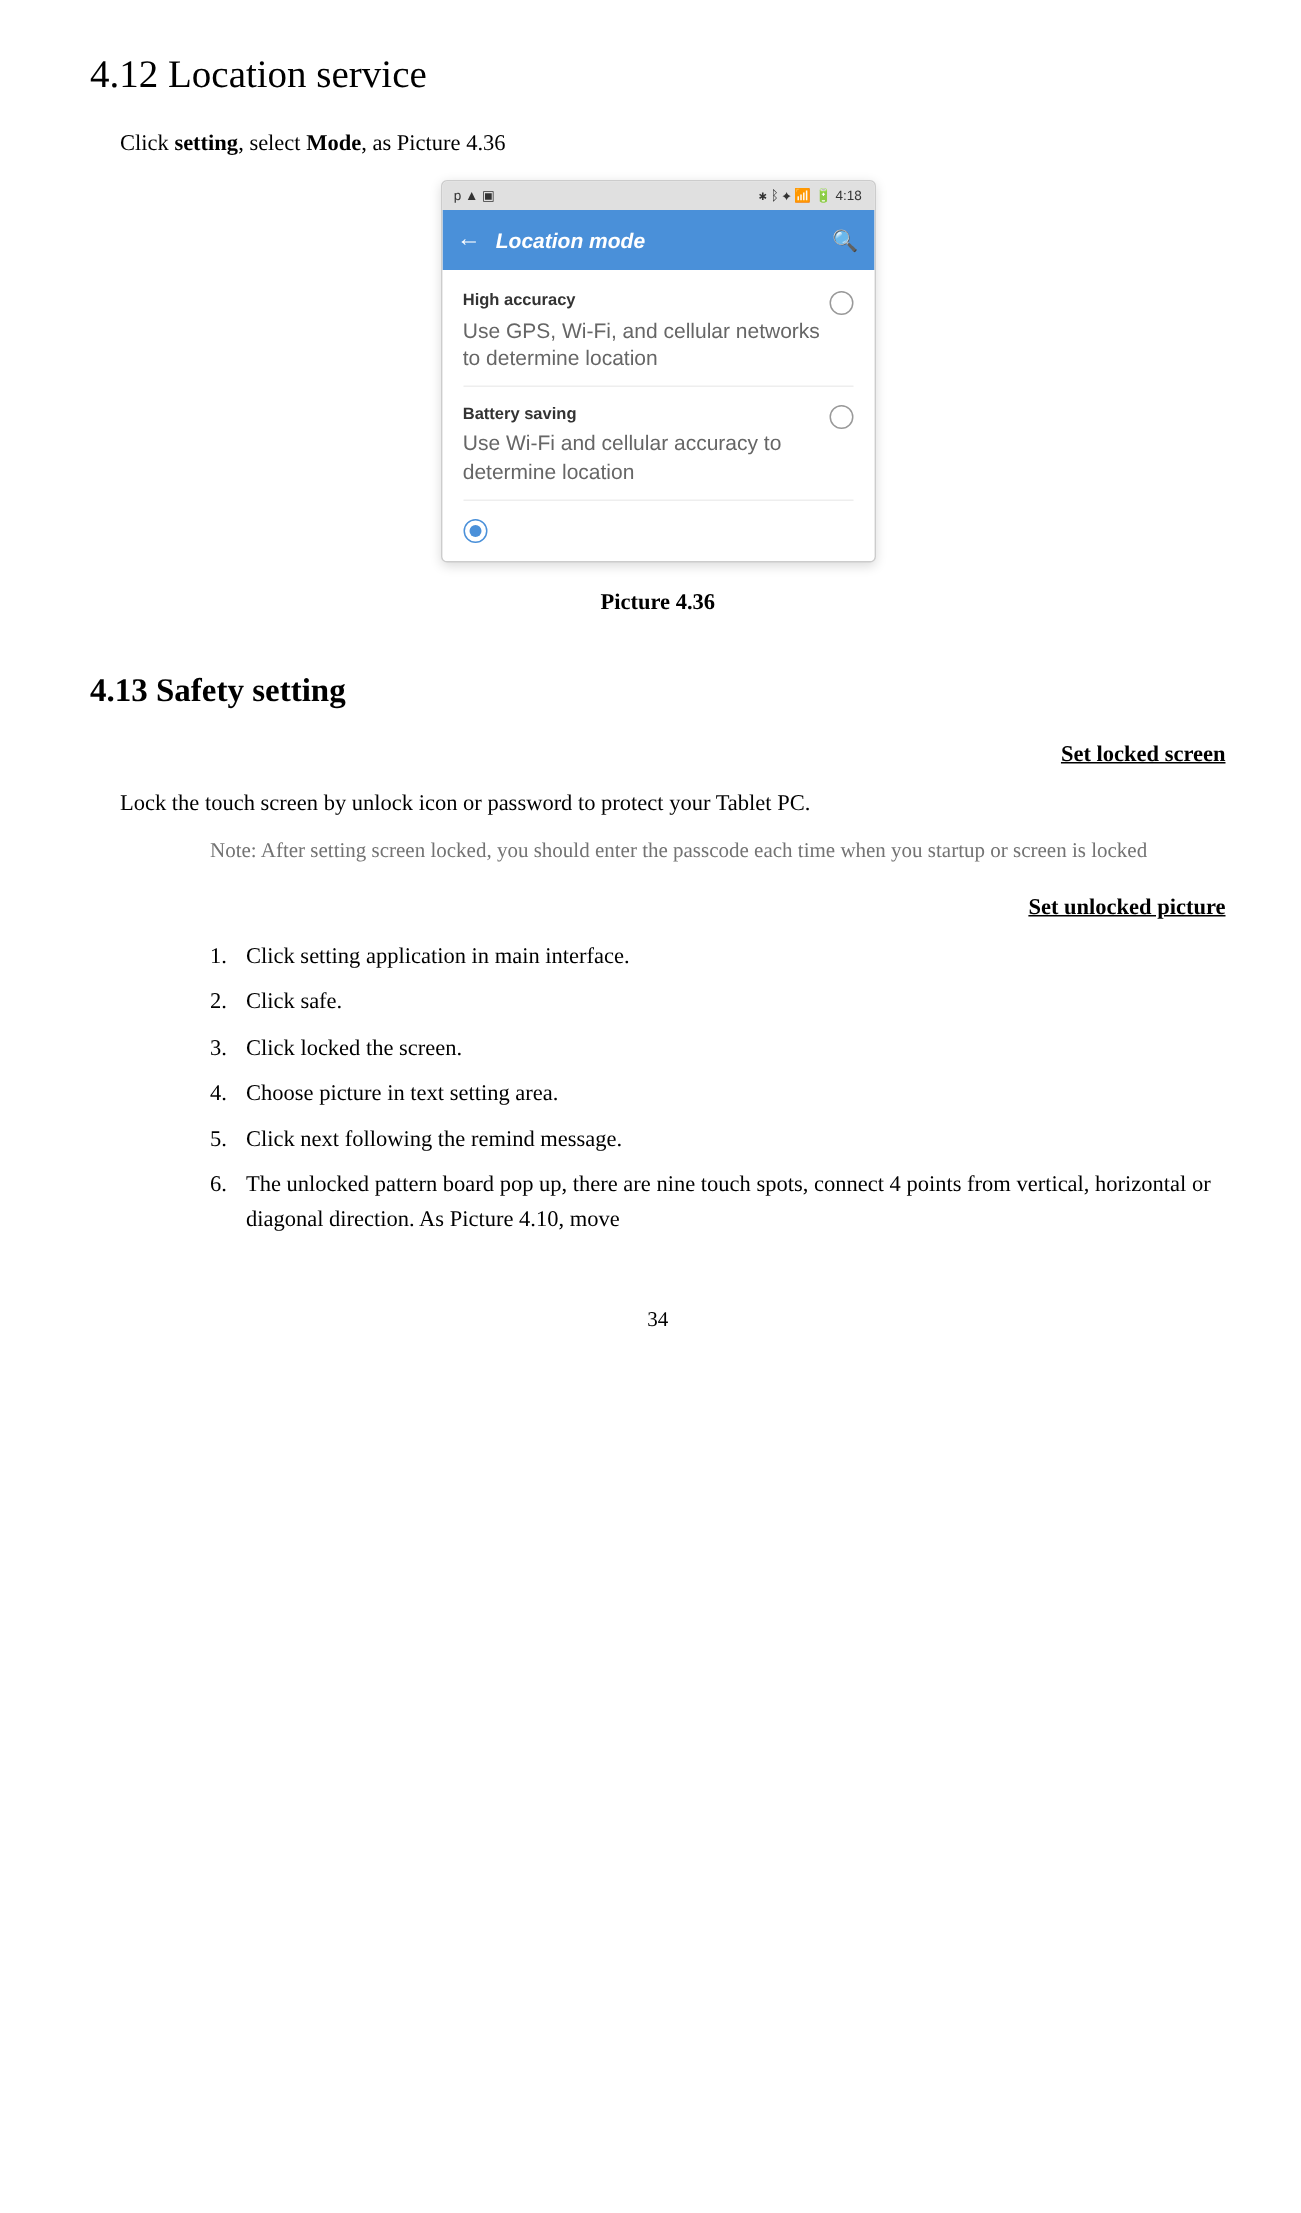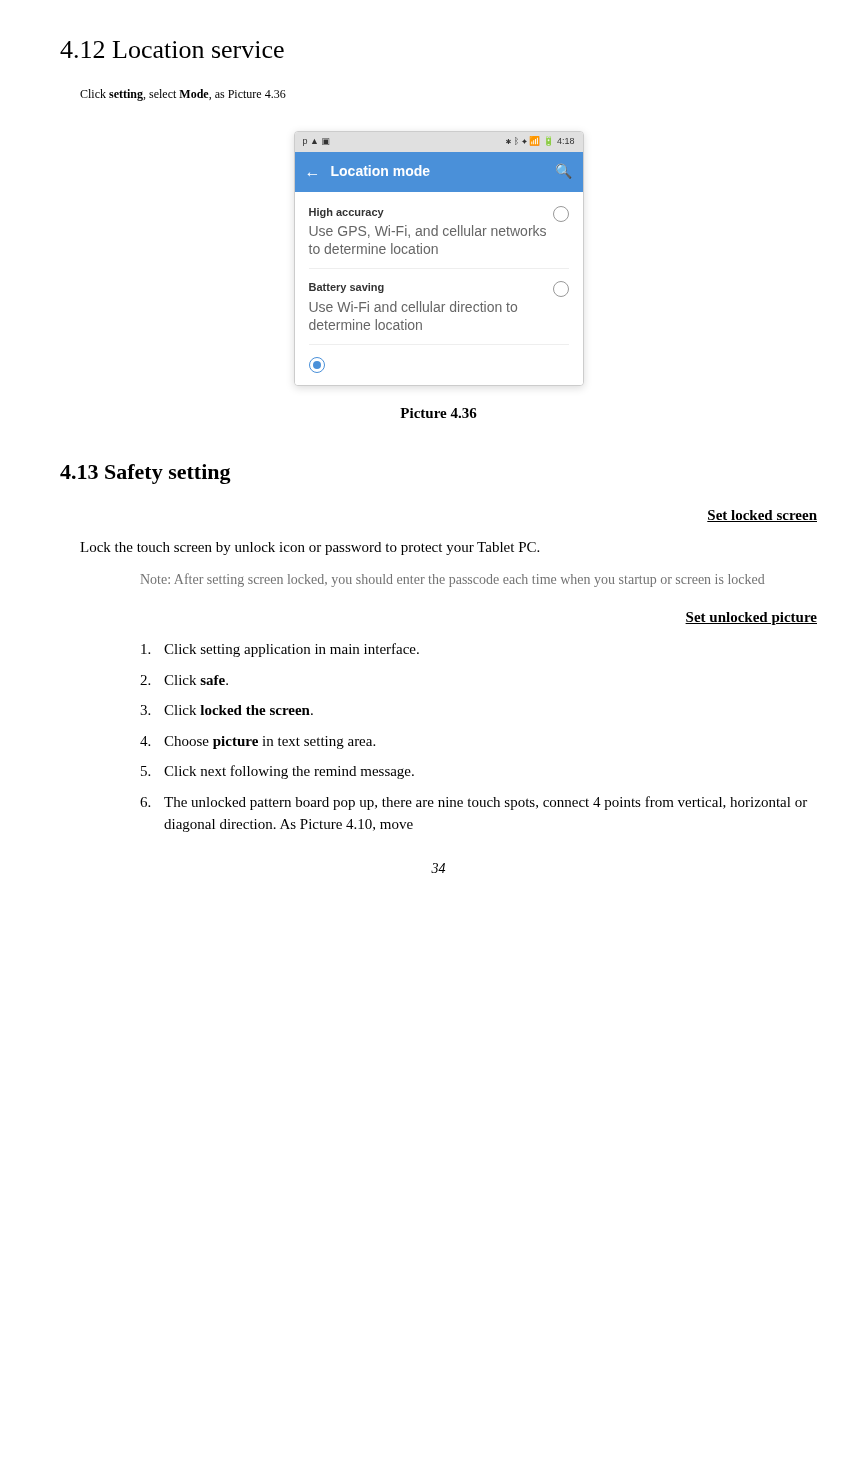--- a/index.html
+++ b/index.html
@@ -18,22 +18,22 @@
       font-weight: normal;
       margin-bottom: 16px;
     }
     h3.section-title {
       font-size: 22px;
       font-weight: bold;
       margin-bottom: 12px;
     }
     .intro-text {
       margin-left: 20px;
-      margin-bottom: 28px;
-      font-size: 12px;
+      margin-bottom: 12px;
+      font-size: 15px;
     }
     .intro-text span.bold { font-weight: bold; }
     .phone-mockup-wrapper {
       display: flex;
       justify-content: center;
       margin-bottom: 10px;
     }
     .phone-mockup {
       width: 290px;
       background: #fff;
@@ -67,20 +67,21 @@
     }
     .phone-toolbar .back-icon {
       font-size: 16px;
       margin-right: 10px;
       cursor: pointer;
     }
     .phone-toolbar .toolbar-title {
       font-size: 14px;
       font-weight: bold;
       flex: 1;
+      font-style: italic;
     }
     .phone-toolbar .search-icon {
       font-size: 14px;
     }
     .phone-body {
       padding: 2px 14px;
       background: #fff;
     }
     .location-option {
       display: flex;
@@ -163,26 +164,25 @@
       display: flex;
       align-items: flex-start;
     }
     .list-num {
       min-width: 24px;
       font-size: 15px;
     }
     .list-content {
       flex: 1;
     }
-    .list-content .bold { font-weight: bold; }
+    .list-content .bold { font-weight: normal; }
     .page-number {
       text-align: center;
-      margin-top: 22px;
-      font-size: 14px;
-      font-style: italic;
+      margin-top: 46px;
+      font-size: 14px;
     }
   </style>
 </head>
 <body>
 
 <h2 class="section-title">4.12 Location service</h2>
 
 <p class="intro-text">
   <span>Click </span><span class="bold">setting</span><span>, select </span><span class="bold">Mode</span><span>, as Picture 4.36</span>
 </p>
@@ -209,21 +209,21 @@
         <div class="location-option-text">
           <div class="location-option-name">High accuracy</div>
           <div class="location-option-desc">Use GPS, Wi-Fi, and cellular networks to determine location</div>
         </div>
         <div class="radio-button"></div>
       </div>
 
       <div class="location-option">
         <div class="location-option-text">
           <div class="location-option-name">Battery saving</div>
-          <div class="location-option-desc">Use Wi-Fi and cellular direction to determine location</div>
+          <div class="location-option-desc">Use Wi-Fi and cellular accuracy to determine location</div>
         </div>
         <div class="radio-button"></div>
       </div>
 
       <div class="location-option">
         <div class="radio-button selected"></div>
       </div>
     </div>
   </div>
 </div>

